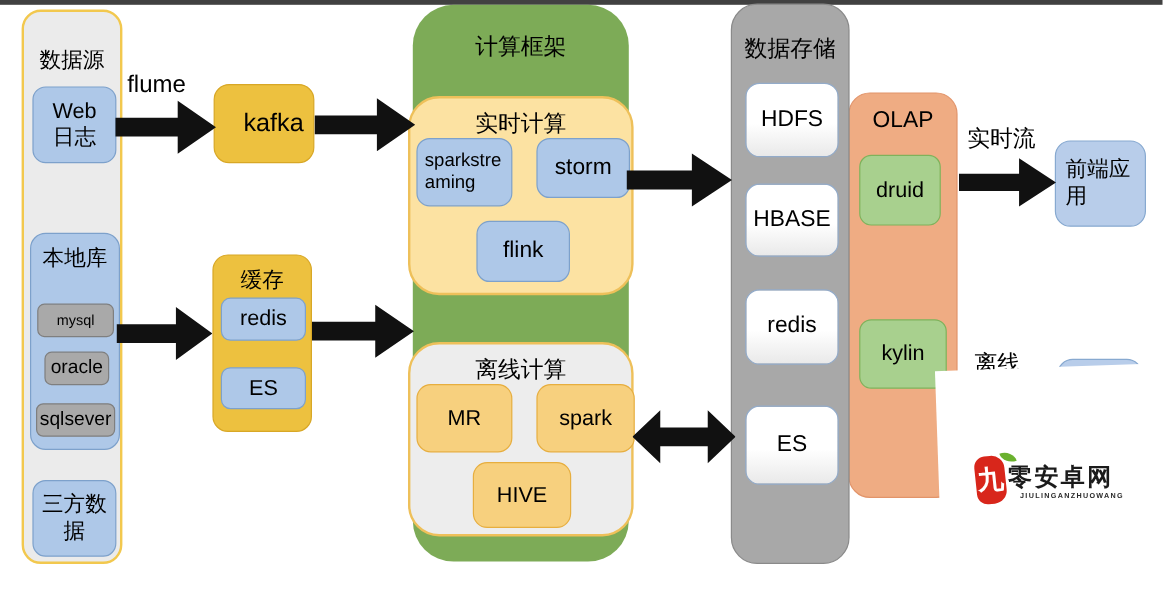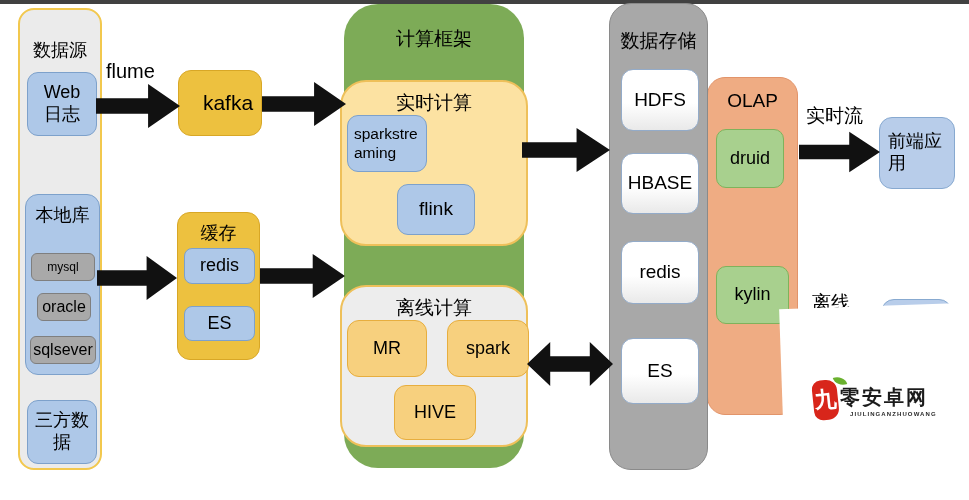--- a/index.html
+++ b/index.html
@@ -111,20 +111,23 @@
   <div class="arr r" style="left:260px; top:253px; width:85px; height:46px;"></div>
 
   <div id="compute-panel">
     <div class="ptitle" style="top:22px;text-align:center;">计算框架</div>
   </div>
   <div id="realtime-box">
     <div class="ptitle" style="top:8px;">实时计算</div>
     <div class="cbox blue" style="left:5px; top:33px; width:80px; height:57px; font-size:15.5px; padding:3px 6px; word-break:break-all; text-align:left;">
       <span class="lbl">sparkstreaming</span>
     </div>
+    <div class="cbox blue" style="left:105px; top:33px; width:78px; height:50px; font-size:19px;">
+      <span class="lbl">storm</span>
+    </div>
     <div class="cbox blue" style="left:55px; top:102px; width:78px; height:51px; font-size:19px;">
       <span class="lbl">flink</span>
     </div>
   </div>
   <div id="offline-box">
     <div class="ptitle" style="top:8px;">离线计算</div>
     <div class="cbox warmitem" style="left:5px; top:33px; width:80px; height:57px;">
       <span class="lbl">MR</span>
     </div>
     <div class="cbox warmitem" style="left:105px; top:33px; width:82px; height:57px;">

